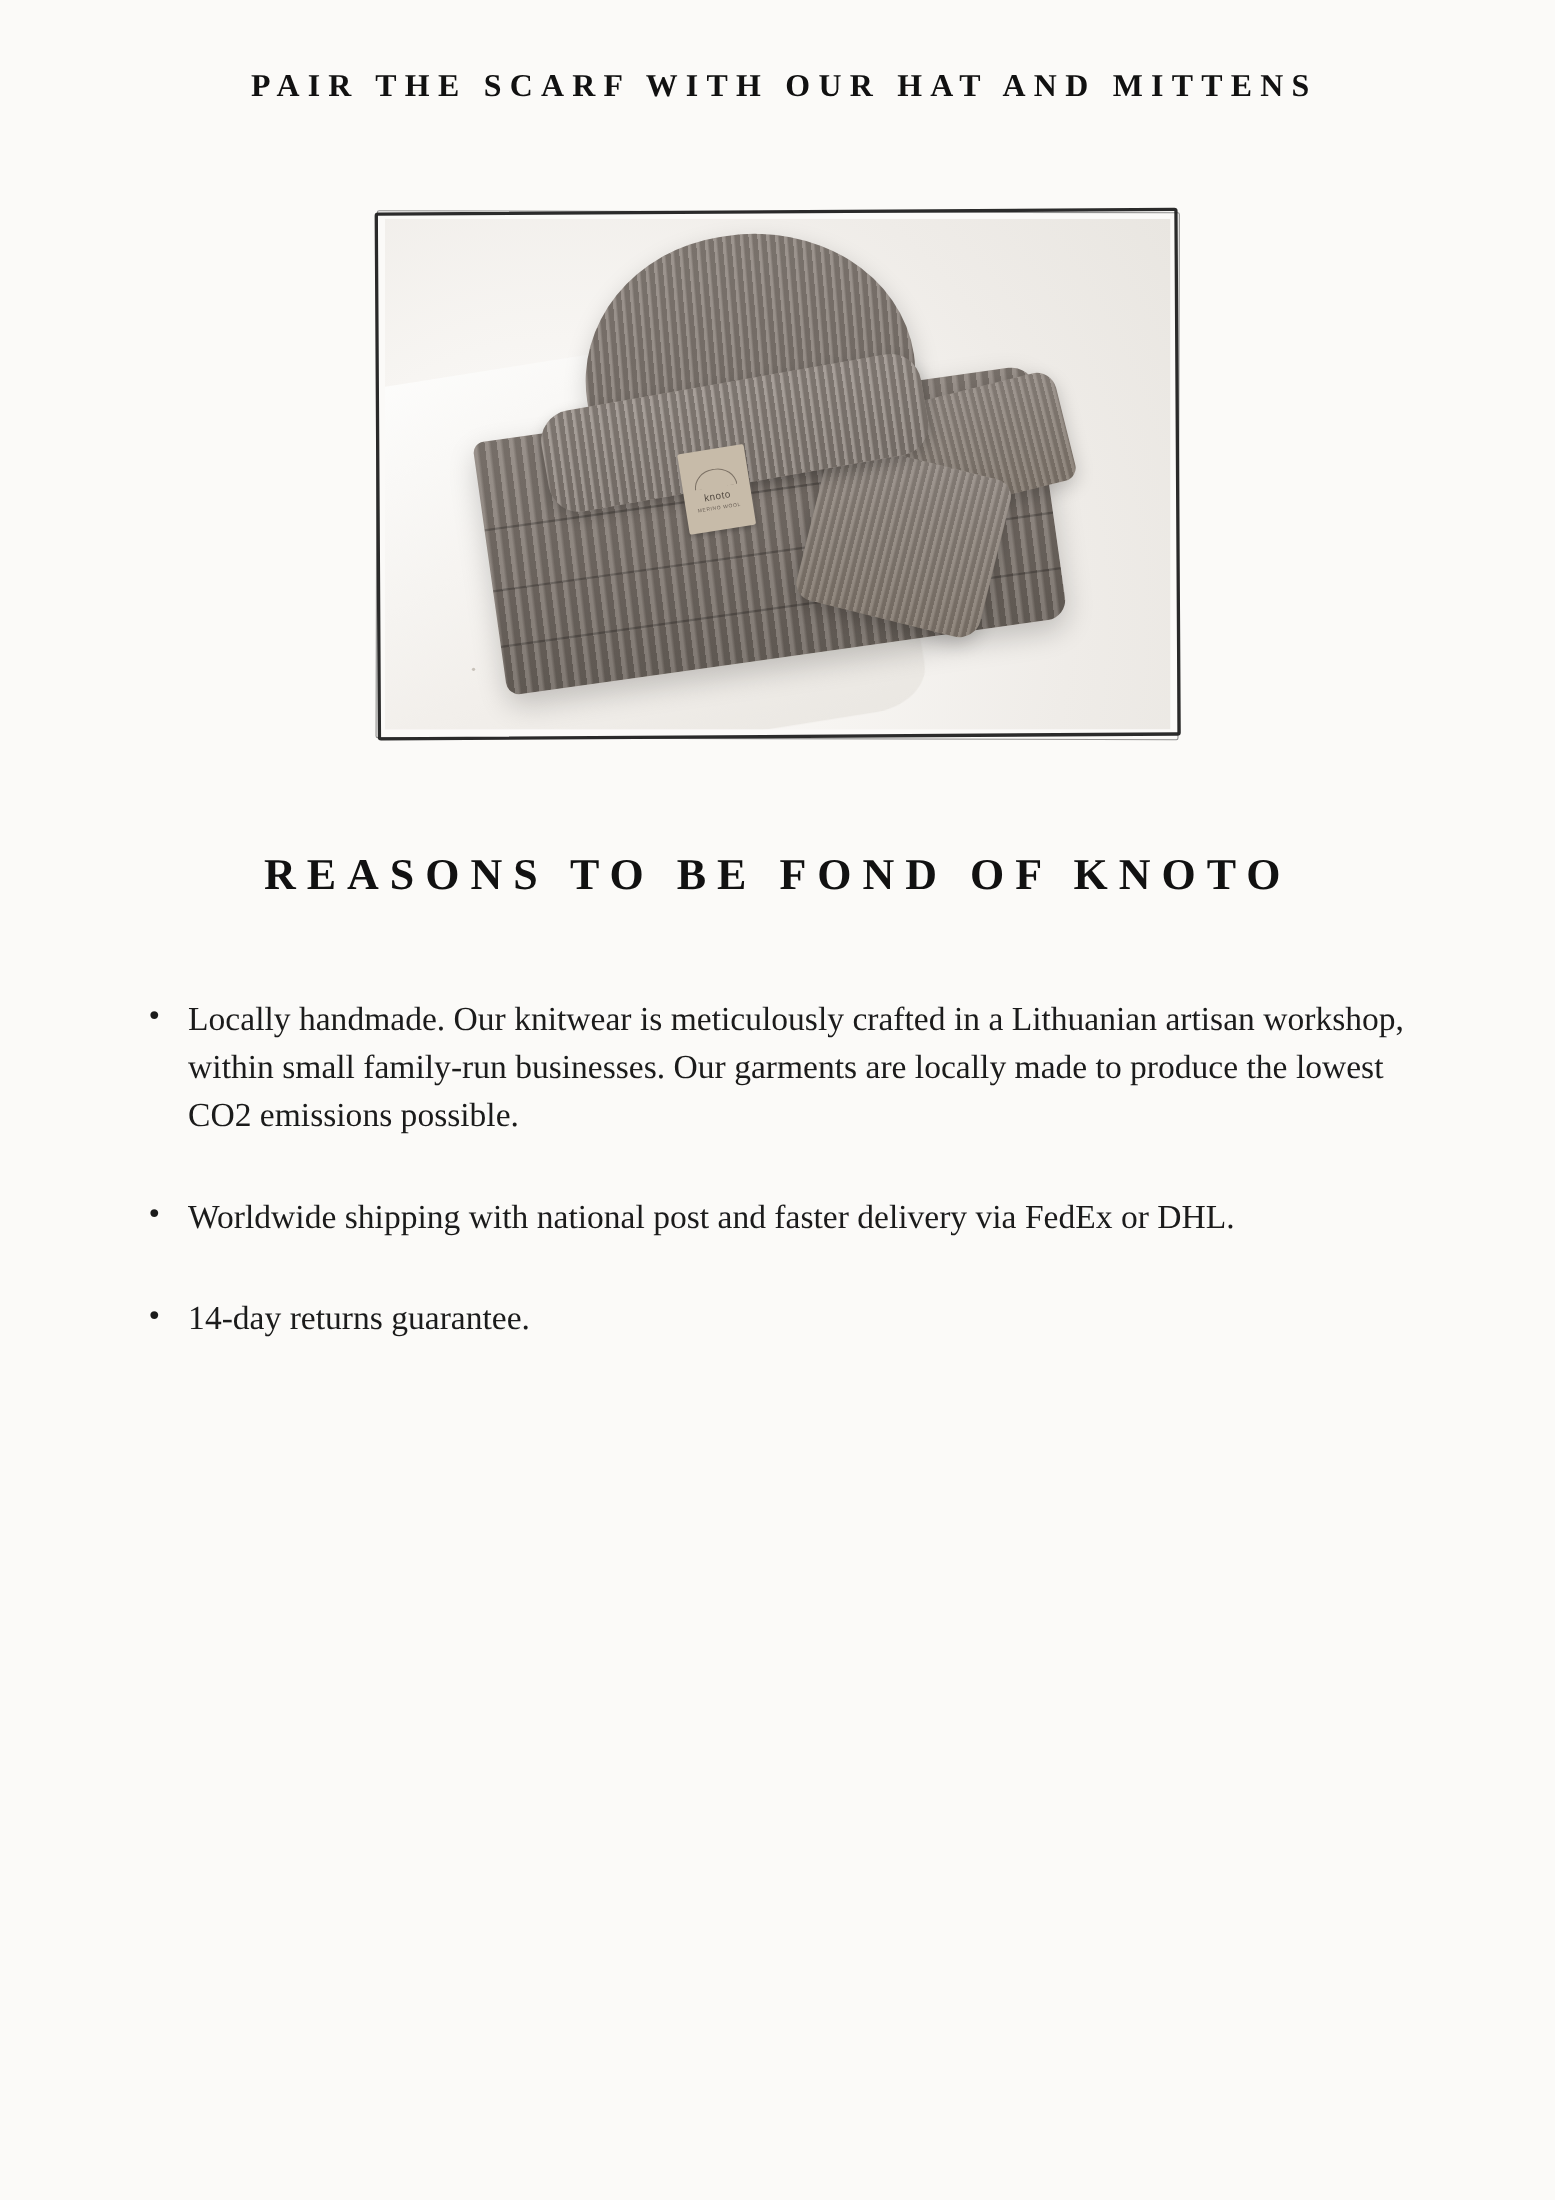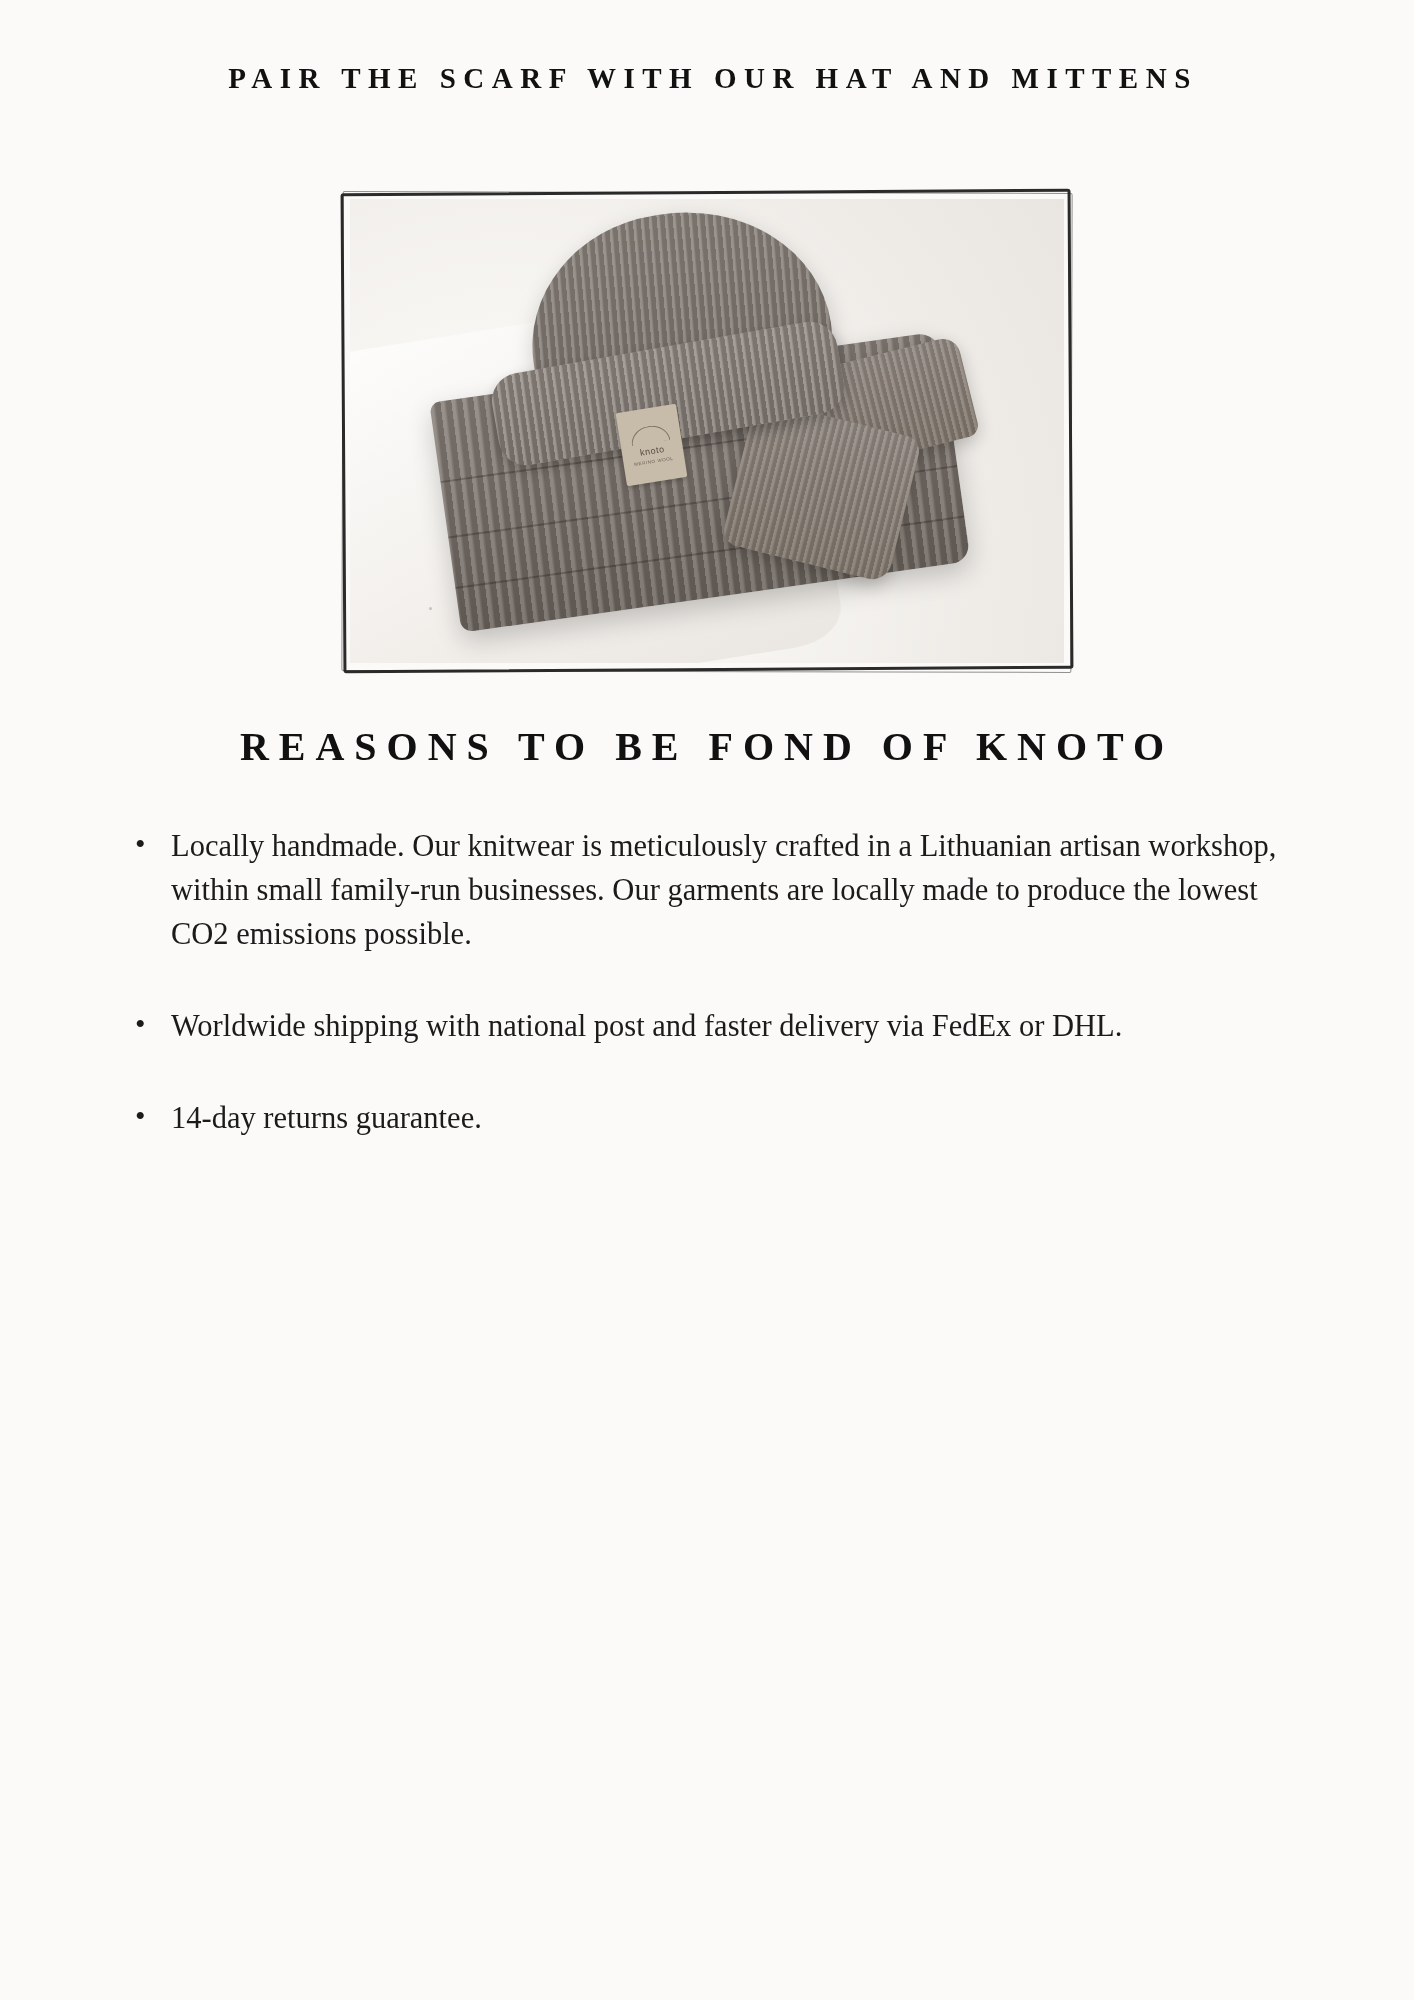--- a/index.html
+++ b/index.html
@@ -221,28 +221,28 @@
   }
 
   
   .section-heading {
     text-align: center;
     font-family: "Liberation Serif", serif;
     font-weight: bold;
     font-size: 40px;
     letter-spacing: 10px;
     color: #111111;
-    margin-top: 52px;
+    margin-top: 100px;
     text-transform: uppercase;
   }
 
   
   .reasons {
     list-style: none;
-    margin: 55px auto 0 auto;
+    margin: 87px auto 0 auto;
     padding: 0;
     width: 1160px;
     box-sizing: border-box;
   }
   .reasons li {
     position: relative;
     padding-left: 44px;
     margin-bottom: 48px;
     font-size: 30.5px;
     line-height: 1.44;

